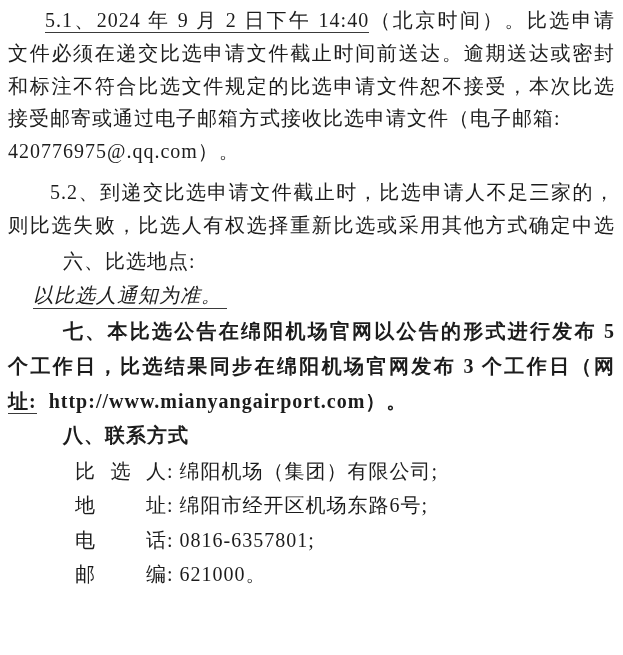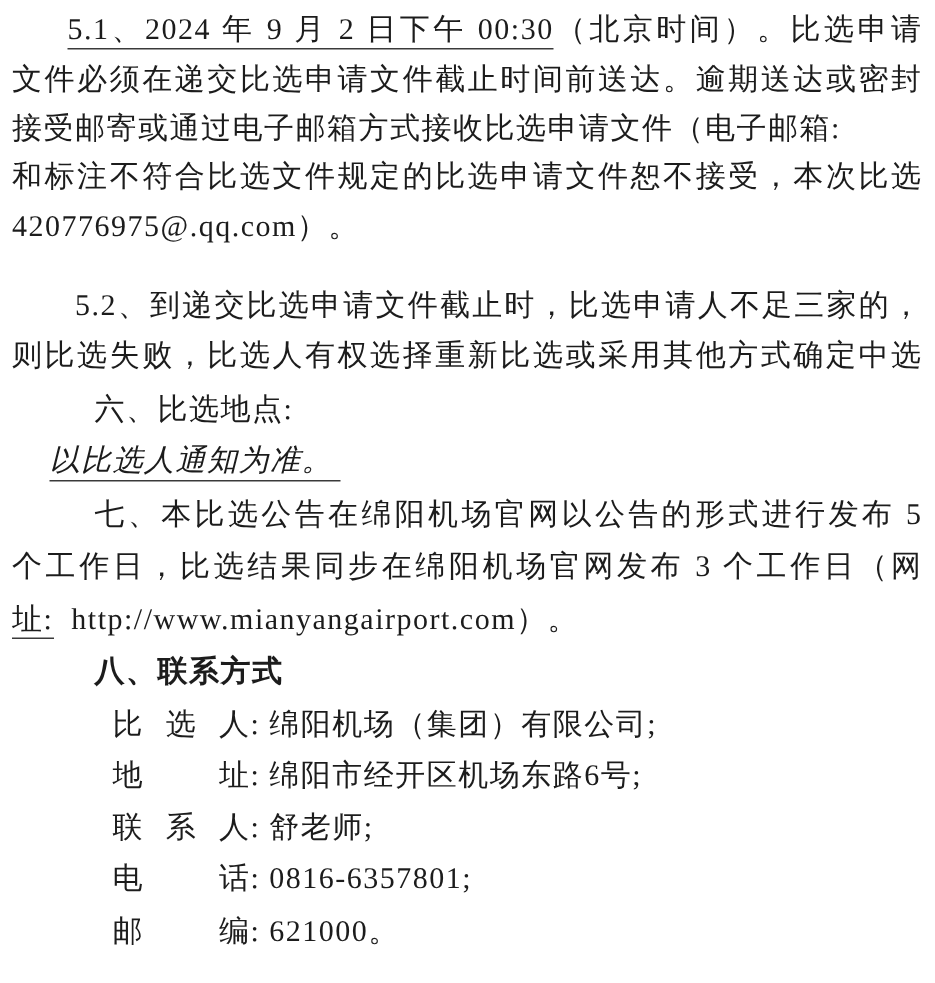--- a/index.html
+++ b/index.html
@@ -27,26 +27,26 @@
   }
   
   .fill {
     text-align: justify;
     text-align-last: justify;
   }
   .ind37 { text-indent: 37px; }
   .ind42 { text-indent: 42px; }
   .ind25 { text-indent: 25px; font-style: italic; }
   .ind55 { text-indent: 55px; }
-  .p2 { margin-top: 20px; font-family: Liberation Serif, serif; }
+  .p2 { margin-top: 8px; font-family: Liberation Serif, serif; }
   .h6 { margin-top: 2px; font-weight: normal; line-height: 34px; }
   .s6body { line-height: 34px; }
-  .s7 { margin-top: 2px; font-weight: normal; }
+  .s7 { margin-top: 2px; font-weight: bold; }
   .s7 .line { line-height: 35px; }
-  .h8 { font-weight: bold; line-height: 35px; }
+  .h8 { font-weight: bold; line-height: 35px; font-family: Liberation Mono, monospace; }
   .contacts .line {
     line-height: 34.5px;
     padding-left: 67px;
   }
   .u {
     border-bottom: 1.5px solid #3a3a3a;
     padding-bottom: 1px;
   }
   .u-ext {
     border-bottom: 1.5px solid #3a3a3a;
@@ -61,24 +61,24 @@
   }
   .sep { white-space: pre; }
   .pre { white-space: pre-wrap; }
 </style>
 </head>
 <body>
 
 <div class="doc">
 
   <section>
-    <div class="line fill ind37"><span class="u">5.1、2024 年 9 月 2 日下午 00:30</span><span>（北京时间）。比选申请</span></div>
+    <div class="line fill ind37"><span class="u">5.1、2024 年 9 月 2 日下午 14:40</span><span>（北京时间）。比选申请</span></div>
     <div class="line fill">文件必须在递交比选申请文件截止时间前送达。逾期送达或密封</div>
+    <div class="line fill">和标注不符合比选文件规定的比选申请文件恕不接受，本次比选</div>
     <div class="line">接受邮寄或通过电子邮箱方式接收比选申请文件（电子邮箱:</div>
-    <div class="line fill">和标注不符合比选文件规定的比选申请文件恕不接受，本次比选</div>
     <div class="line">420776975@.qq.com）。</div>
   </section>
 
   <section class="p2">
     <div class="line fill ind42">5.2、到递交比选申请文件截止时，比选申请人不足三家的，</div>
     <div class="line fill">则比选失败，比选人有权选择重新比选或采用其他方式确定中选</div>
   </section>
 
   <section>
     <div class="line h6 ind55">六、比选地点:</div>
@@ -89,19 +89,18 @@
     <div class="line fill ind55">七、本比选公告在绵阳机场官网以公告的形式进行发布 5</div>
     <div class="line fill">个工作日，比选结果同步在绵阳机场官网发布 3 个工作日（网</div>
     <div class="line"><span class="u">址:</span><span class="pre">  http://www.mianyangairport.com）。</span></div>
   </section>
 
   <section>
     <div class="line h8 ind55">八、联系方式</div>
     <div class="contacts">
       <div class="line"><span class="clabel">比选人</span><span class="sep">: </span><span>绵阳机场（集团）有限公司;</span></div>
       <div class="line"><span class="clabel">地址</span><span class="sep">: </span><span>绵阳市经开区机场东路6号;</span></div>
-      <div class="line"><span class="clabel">联系人</span><span class="sep">: </span><span>舒老师;</span></div>
       <div class="line"><span class="clabel">电话</span><span class="sep">: </span><span>0816-6357801;</span></div>
       <div class="line"><span class="clabel">邮编</span><span class="sep">: </span><span>621000。</span></div>
     </div>
   </section>
 
 </div>
 
 </body></html>

